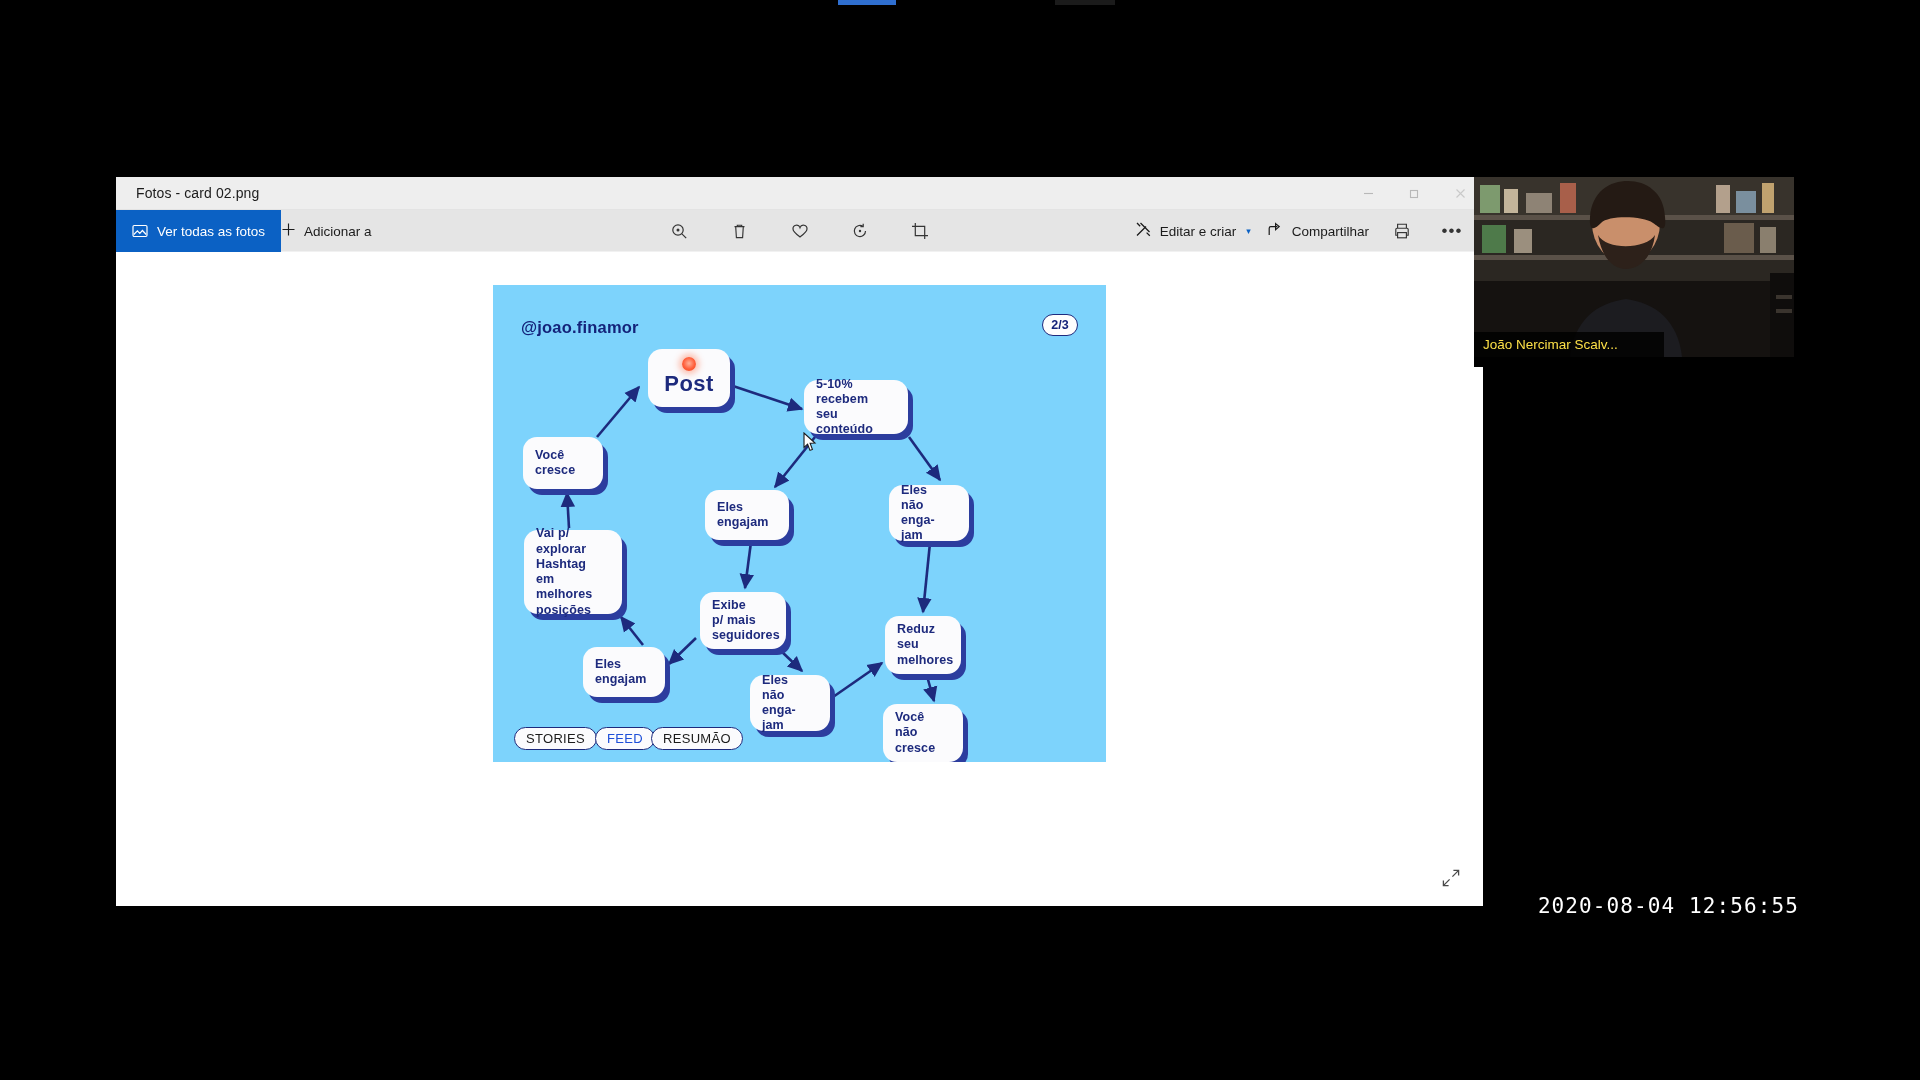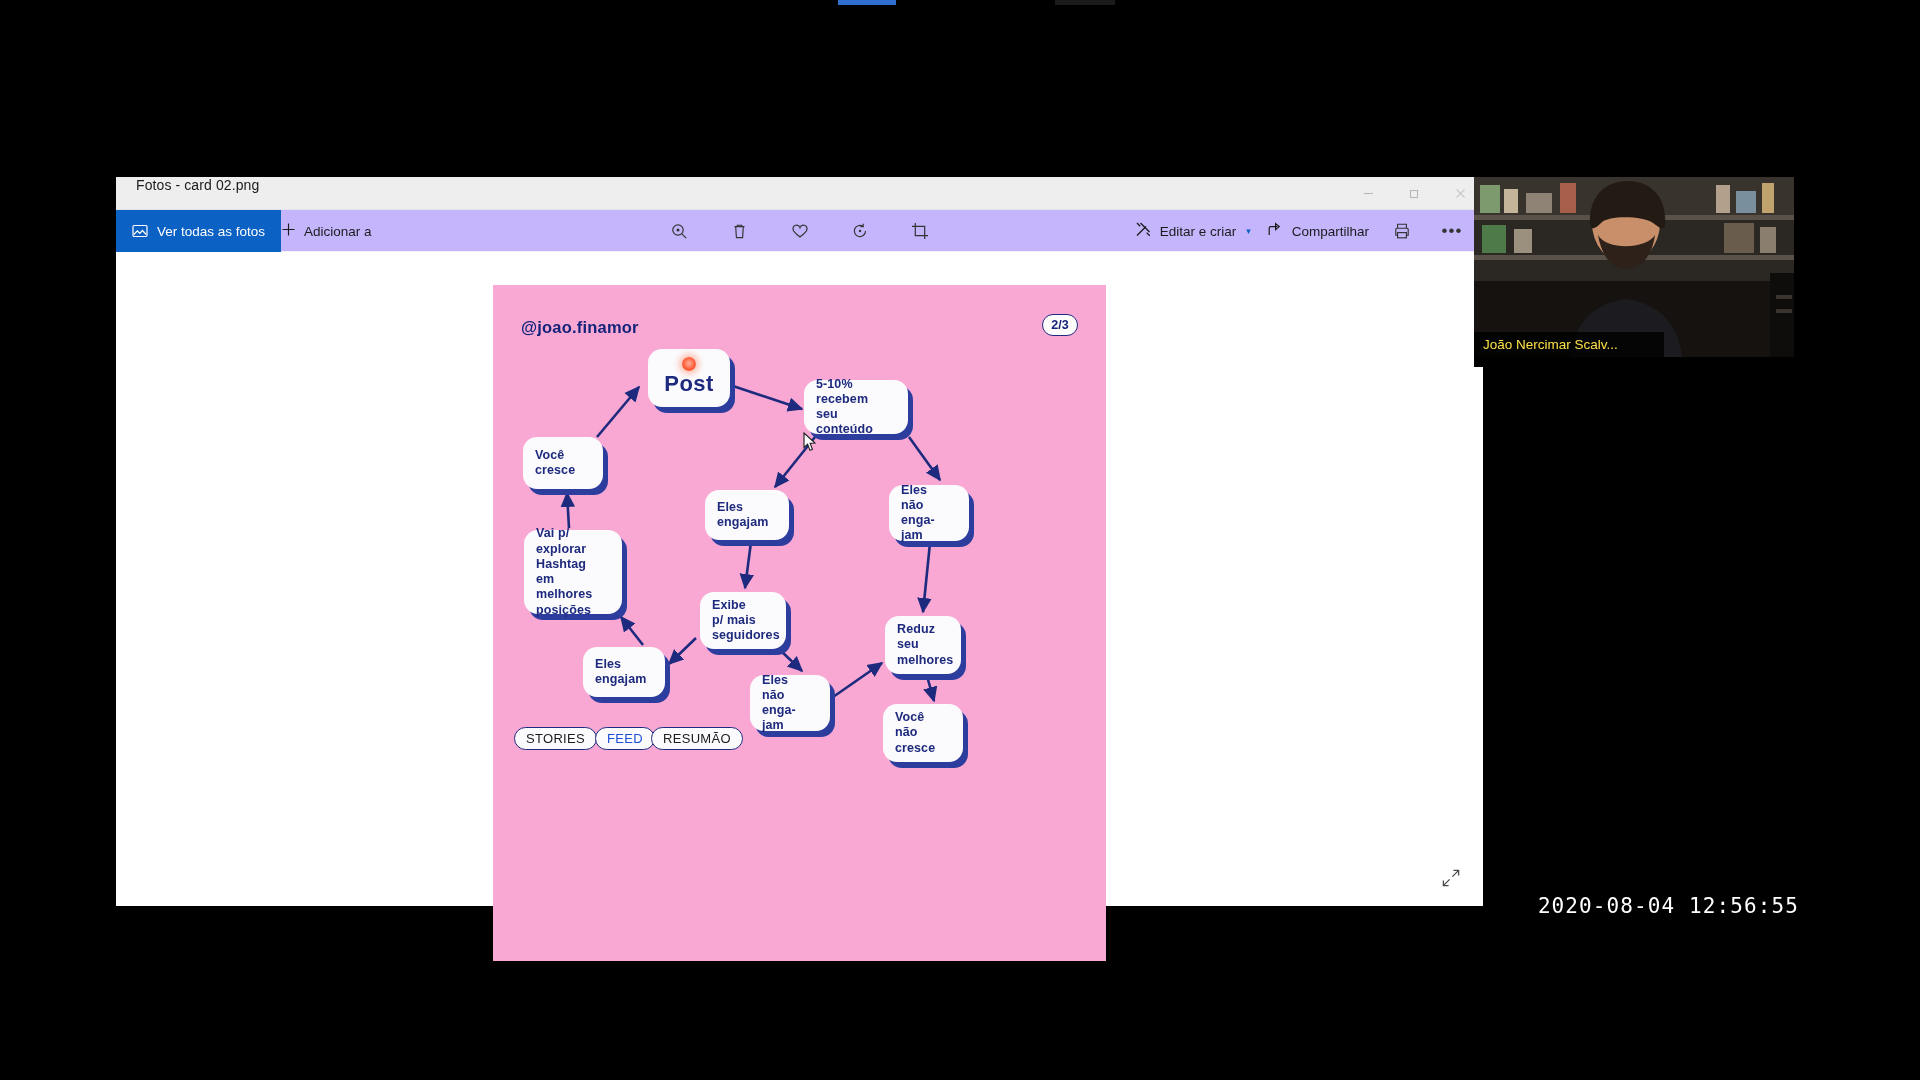--- a/index.html
+++ b/index.html
@@ -17,34 +17,34 @@
   .top-sliver.a { left:838px; width:58px; }
   .top-sliver.b { left:1055px; width:60px; background:#1b1b1b; }
 
   
   #photos-window {
     position:absolute; left:116px; top:177px; width:1367px; height:729px;
     background:#ffffff;
   }
   #titlebar {
     height:33px; background:#eeeeee; border-bottom:1px solid #e3e3e3;
-    display:flex; 
+    display:flex; align-items:center;
   }
   #titlebar .title {
     font-size:14px; color:#1b1b1b; padding-left:20px; letter-spacing:.1px;
   }
   #titlebar .winbtns { margin-left:auto; display:flex; height:33px; }
   #titlebar .winbtn {
     width:46px; height:33px; display:flex; align-items:center; justify-content:center;
     color:#b8b8b8;
   }
   #titlebar .winbtn svg { display:block; }
 
   #toolbar {
-    height:42px; background:#c4b5fd; display:flex; align-items:stretch;
+    height:42px; background:#e5e5e5; display:flex; align-items:stretch;
     position:relative; border-bottom:1px solid #f1f1f1;
   }
   #see-all {
     background:#0b61c4; color:#fff; display:flex; align-items:center; gap:9px;
     padding:0 16px; height:42px; font-size:13.5px; white-space:nowrap;
   }
   #see-all .glyph { display:flex; align-items:center; }
   .tb-item {
     display:flex; align-items:center; gap:8px; padding:0 0;
     font-size:13.5px; color:#1b1b1b; height:42px; white-space:nowrap;
@@ -65,22 +65,22 @@
   #viewer {
     position:relative; width:100%; height:calc(100% - 75px);
     background:#ffffff; display:flex; align-items:flex-start; justify-content:center;
   }
   #expand-icon {
     position:absolute; right:22px; bottom:14px; color:#4a4a4a;
   }
 
   
   #card {
-    position:relative; width:613px; height:676px; margin-top:33px;
-    background:#f9a8d4; overflow:hidden;
+    position:relative; width:613px; height:477px; margin-top:33px;
+    background:#7dd3fc; overflow:hidden;
   }
   #handle { font-size:16.5px; color:#14237a; position:absolute; left:28px; top:33px;
             font-weight:600; letter-spacing:.2px; }
   #page-badge {
     position:absolute; right:28px; top:29px; width:36px; height:22px; border-radius:11px;
     background:#fdfdfd; border:1.6px solid #1d2a7d; color:#14237a;
     font-size:12.5px; display:flex; align-items:center; justify-content:center; font-weight:600;
   }
 
   .node {

